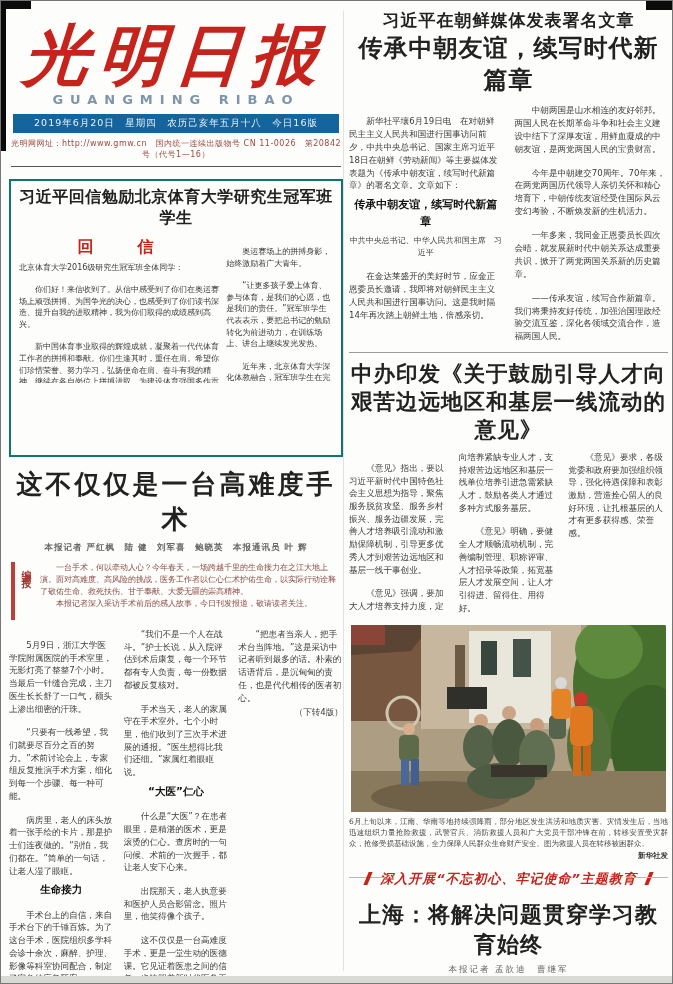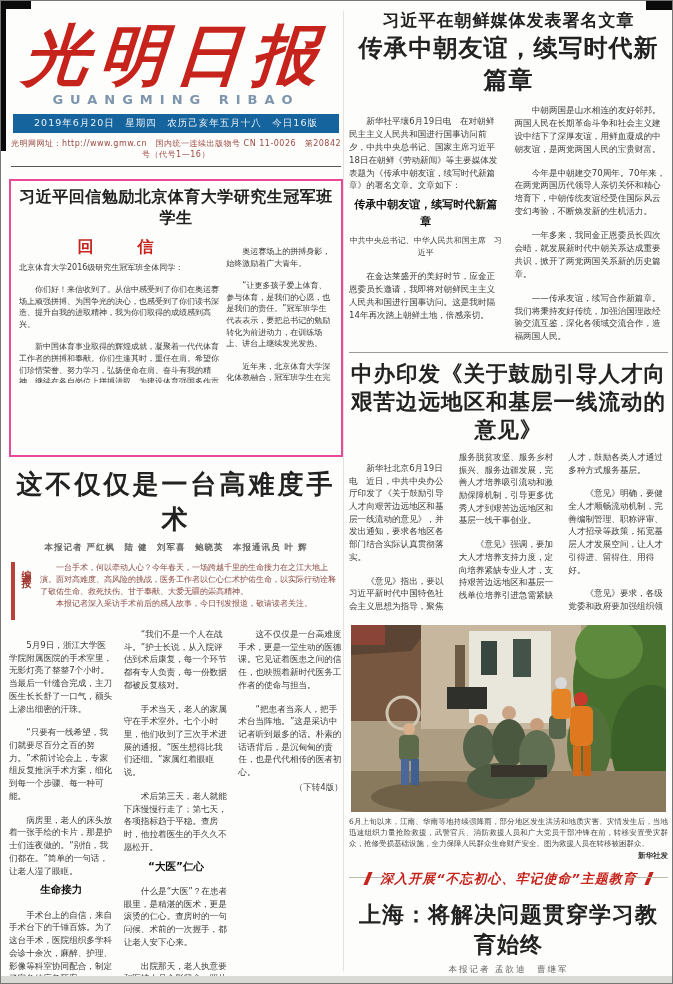--- a/index.html
+++ b/index.html
@@ -18,21 +18,21 @@
   
   .masthead{height:166px;text-align:center;position:relative;}
   .brand{font-family:"DejaVu Serif","Liberation Serif",serif;font-weight:bold;font-style:italic;
          color:#c5231c;font-size:66px;line-height:1.05;letter-spacing:10px;padding-top:14px;transform:skewX(-4deg);}
   .brand-sub{color:#7d95ad;font-weight:bold;font-size:13px;letter-spacing:7px;margin-top:2px;}
   .date-bar{background:#15649d;color:#eaf2f8;font-size:9.5px;letter-spacing:1px;margin:7px 4px 0 4px;padding:3px 0;}
   .info-line{color:#9c4a43;font-size:8px;margin-top:5px;letter-spacing:.5px;}
   .masthead-rule{border-top:1.5px solid #555;margin:6px 2px 0 2px;}
 
   
-  .lead-box{border:2px solid #ec4899;margin-top:6px;height:278px;padding:6px 8px;box-sizing:border-box;overflow:hidden;}
+  .lead-box{border:2px solid #0f766e;margin-top:6px;height:278px;padding:6px 8px;box-sizing:border-box;overflow:hidden;}
   .lead-kicker{font-size:16px;font-weight:bold;text-align:center;letter-spacing:.5px;}
   .lead-headline{font-size:29px;font-weight:bold;text-align:center;line-height:1.18;letter-spacing:2px;margin-top:3px;}
   .letter-wrap{display:flex;margin-top:6px;height:148px;overflow:hidden;}
   .letter-main{width:66%;}
   .letter-side{width:34%;font-size:8px;line-height:1.45;color:#3a3a3a;overflow:hidden;}
   .letter-title{color:#c5231c;font-size:16px;font-weight:bold;text-align:center;letter-spacing:14px;margin:2px 0 4px 0;}
   .letter-salutation{font-size:8px;color:#3a3a3a;margin:0 0 2px 0;}
   .letter-body p{font-size:8px;line-height:1.45;color:#3a3a3a;}
 
   
@@ -133,21 +133,20 @@
           </div>
       </div>
       <div class="surgery-cols">
           <p class="para">5月9日，浙江大学医学院附属医院的手术室里，无影灯亮了整整7个小时。当最后一针缝合完成，主刀医生长长舒了一口气，额头上渗出细密的汗珠。</p>
           <p class="para">“只要有一线希望，我们就要尽百分之百的努力。”术前讨论会上，专家组反复推演手术方案，细化到每一个步骤、每一种可能。</p>
           <p class="para">病房里，老人的床头放着一张手绘的卡片，那是护士们连夜做的。“别怕，我们都在。”简单的一句话，让老人湿了眼眶。</p>
           <p class="subhead">生命接力</p>
           <p class="para">手术台上的自信，来自手术台下的千锤百炼。为了这台手术，医院组织多学科会诊十余次，麻醉、护理、影像等科室协同配合，制定了完备的应急预案。</p>
           <p class="para">“我们不是一个人在战斗。”护士长说，从入院评估到术后康复，每一个环节都有专人负责，每一份数据都被反复核对。</p>
           <p class="para">手术当天，老人的家属守在手术室外。七个小时里，他们收到了三次手术进展的通报。“医生想得比我们还细。”家属红着眼眶说。</p>
-          <p class="para">术后第三天，老人就能下床慢慢行走了；第七天，各项指标趋于平稳。查房时，他拉着医生的手久久不愿松开。</p>
           <p class="subhead">“大医”仁心</p>
           <p class="para">什么是“大医”？在患者眼里，是精湛的医术，更是滚烫的仁心。查房时的一句问候、术前的一次握手，都让老人安下心来。</p>
           <p class="para">出院那天，老人执意要和医护人员合影留念。照片里，他笑得像个孩子。</p>
           <p class="para">这不仅仅是一台高难度手术，更是一堂生动的医德课。它见证着医患之间的信任，也映照着新时代医务工作者的使命与担当。</p>
           <p class="para">“把患者当亲人，把手术台当阵地。”这是采访中记者听到最多的话。朴素的话语背后，是沉甸甸的责任，也是代代相传的医者初心。</p>
           <p class="rightline">（下转4版）</p>
         </div>
     </section>
   </div>
 
@@ -167,21 +166,20 @@
           <p class="para">——传承友谊，续写合作新篇章。我们将秉持友好传统，加强治国理政经验交流互鉴，深化各领域交流合作，造福两国人民。</p>
           <p class="para">——增进互信，维护共同利益。我们愿同朝方一道，加强战略沟通，坚定支持彼此维护自身正当权益，共同巩固政治互信。</p>
         </div>
     </section>
 
     <div class="hrule"></div>
 
     <section>
       <h2 class="talent-headline" style="margin:0;">中办印发《关于鼓励引导人才向艰苦边远地区和基层一线流动的意见》</h2>
       <div class="talent-cols">
-          <p class="para">新华社北京6月19日电　近日，中共中央办公厅印发了《关于鼓励引导人才向艰苦边远地区和基层一线流动的意见》，并发出通知，要求各地区各部门结合实际认真贯彻落实。</p>
           <p class="para">《意见》指出，要以习近平新时代中国特色社会主义思想为指导，聚焦服务脱贫攻坚、服务乡村振兴、服务边疆发展，完善人才培养吸引流动和激励保障机制，引导更多优秀人才到艰苦边远地区和基层一线干事创业。</p>
           <p class="para">《意见》强调，要加大人才培养支持力度，定向培养紧缺专业人才，支持艰苦边远地区和基层一线单位培养引进急需紧缺人才，鼓励各类人才通过多种方式服务基层。</p>
           <p class="para">《意见》明确，要健全人才顺畅流动机制，完善编制管理、职称评审、人才招录等政策，拓宽基层人才发展空间，让人才引得进、留得住、用得好。</p>
           <p class="para">《意见》要求，各级党委和政府要加强组织领导，强化待遇保障和表彰激励，营造拴心留人的良好环境，让扎根基层的人才有更多获得感、荣誉感。</p>
         </div>
     </section>
 
     <figure class="photo-fig" style="margin:6px 0 0 0;">
       <svg class="photo-frame" viewBox="0 0 315 187" xmlns="http://www.w3.org/2000/svg" aria-hidden="true">
         <rect x="0" y="0" width="315" height="187" fill="#ad9d82"></rect>

